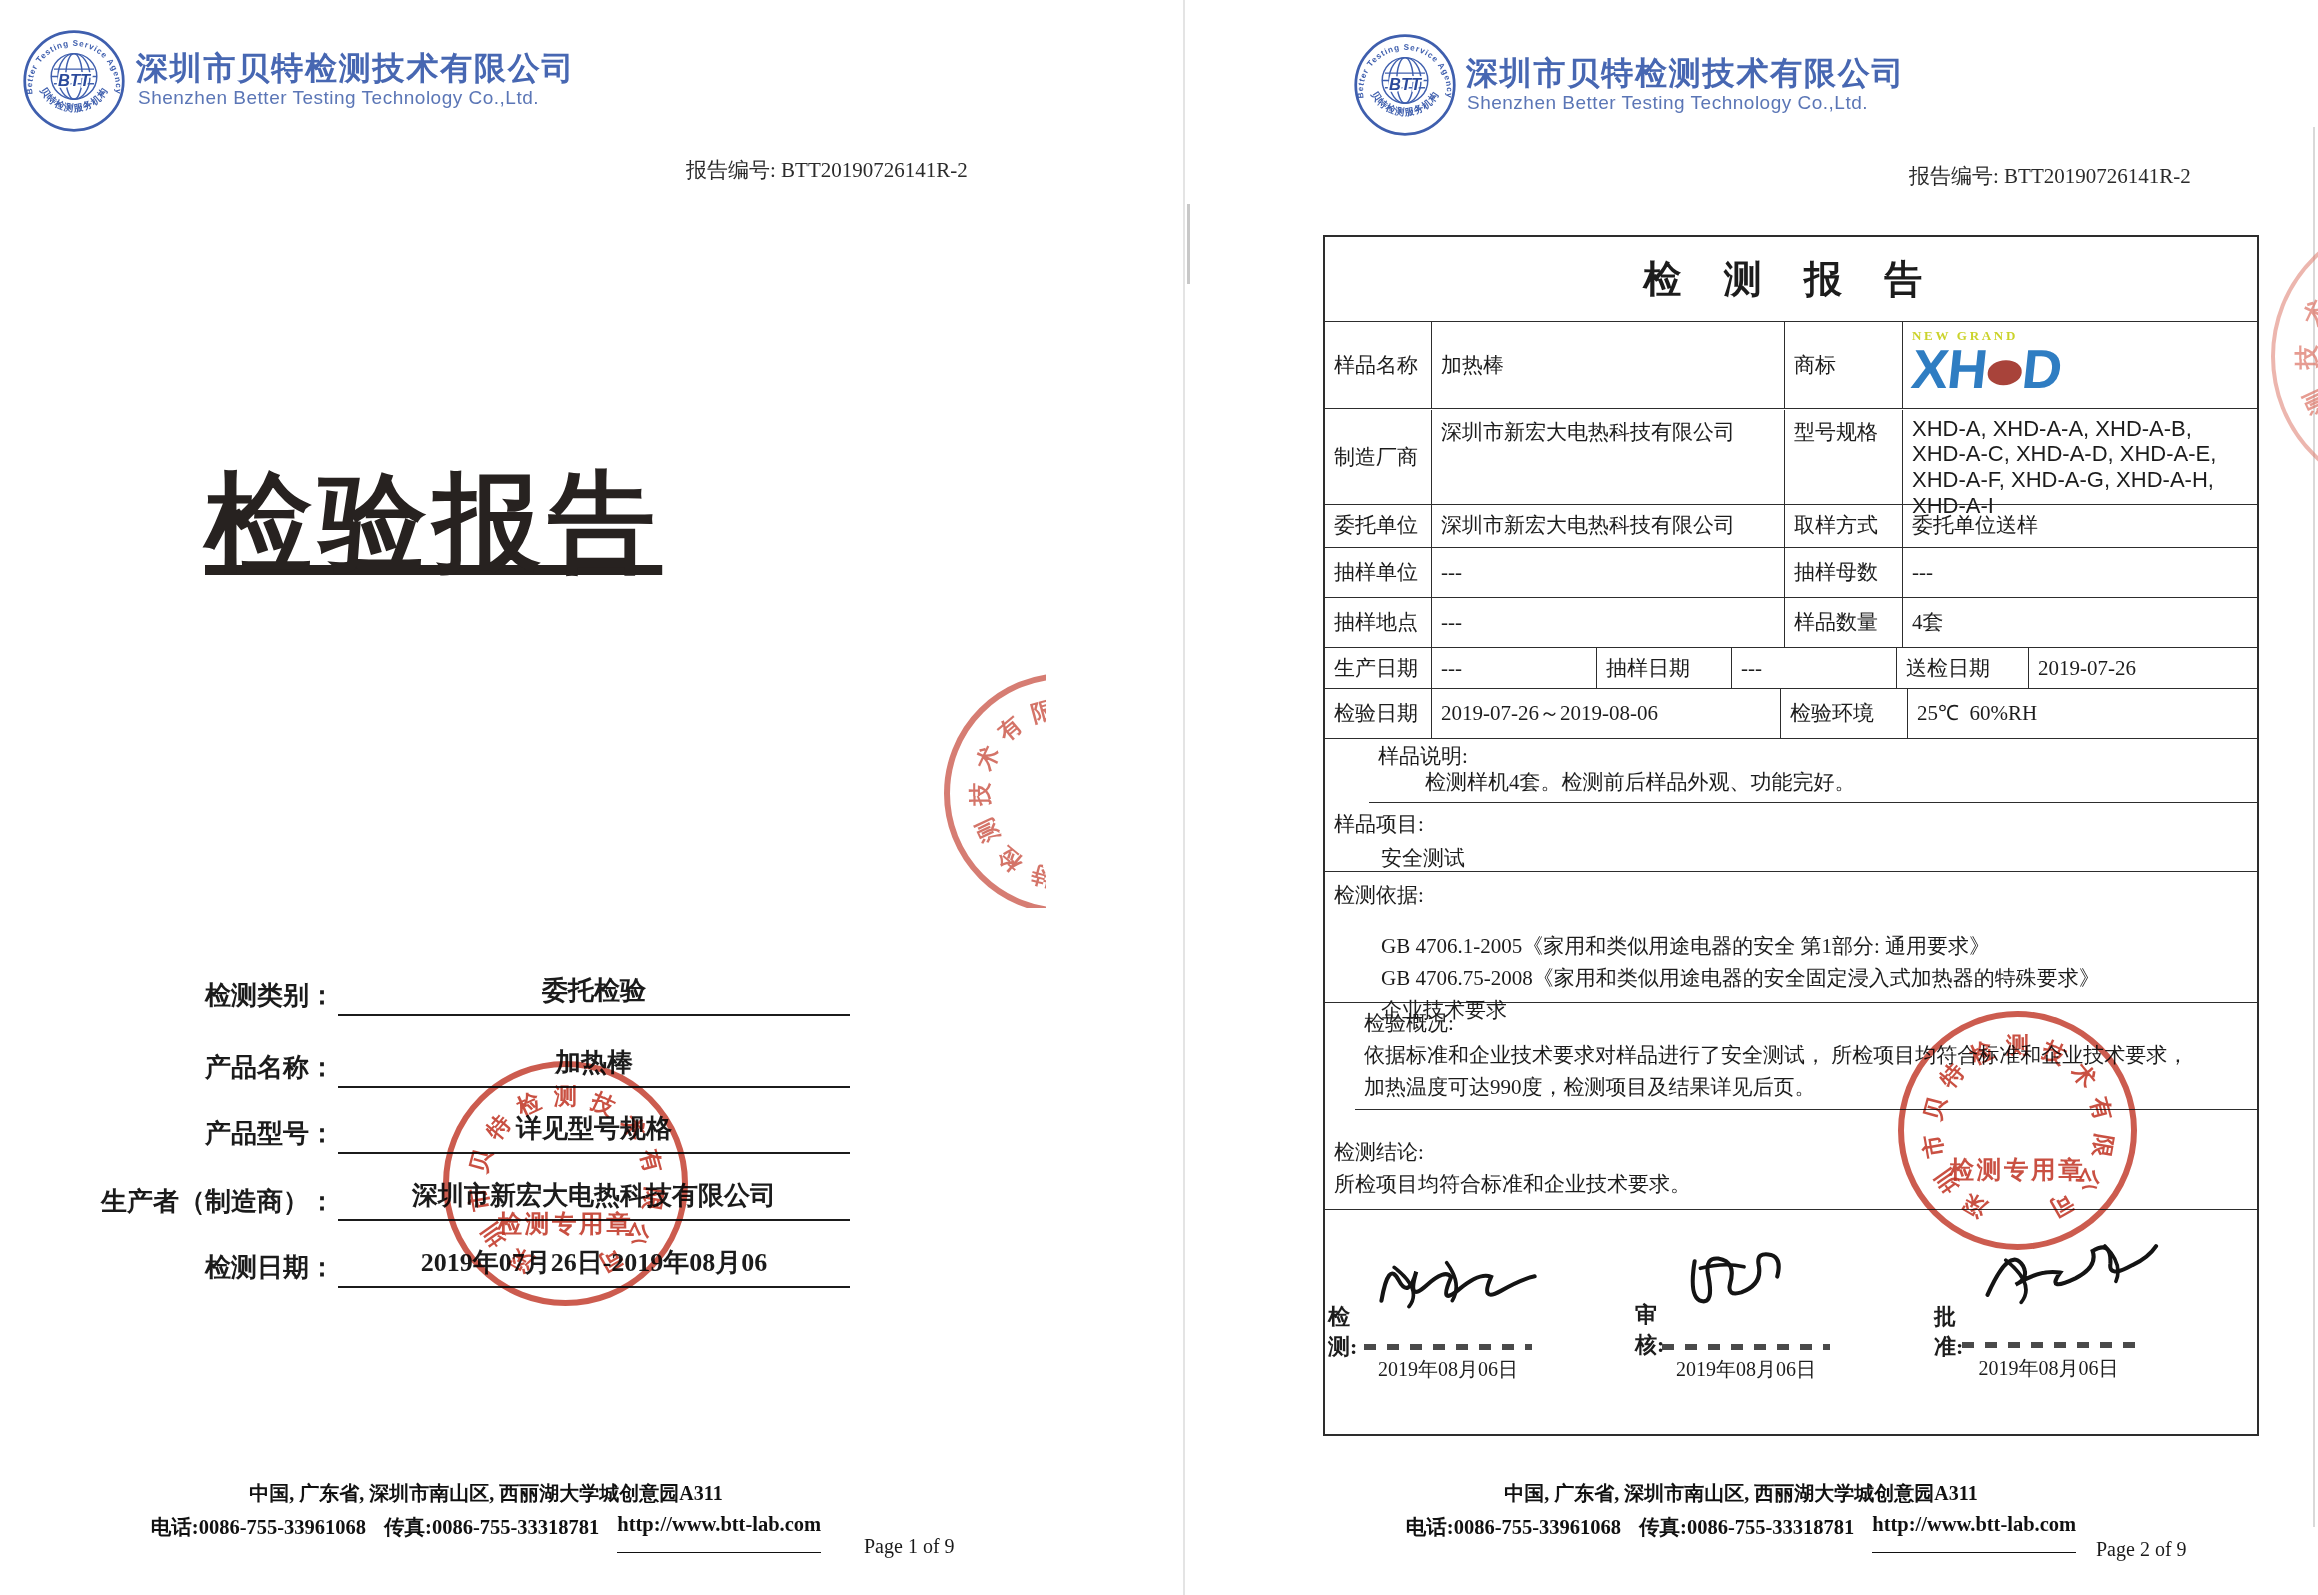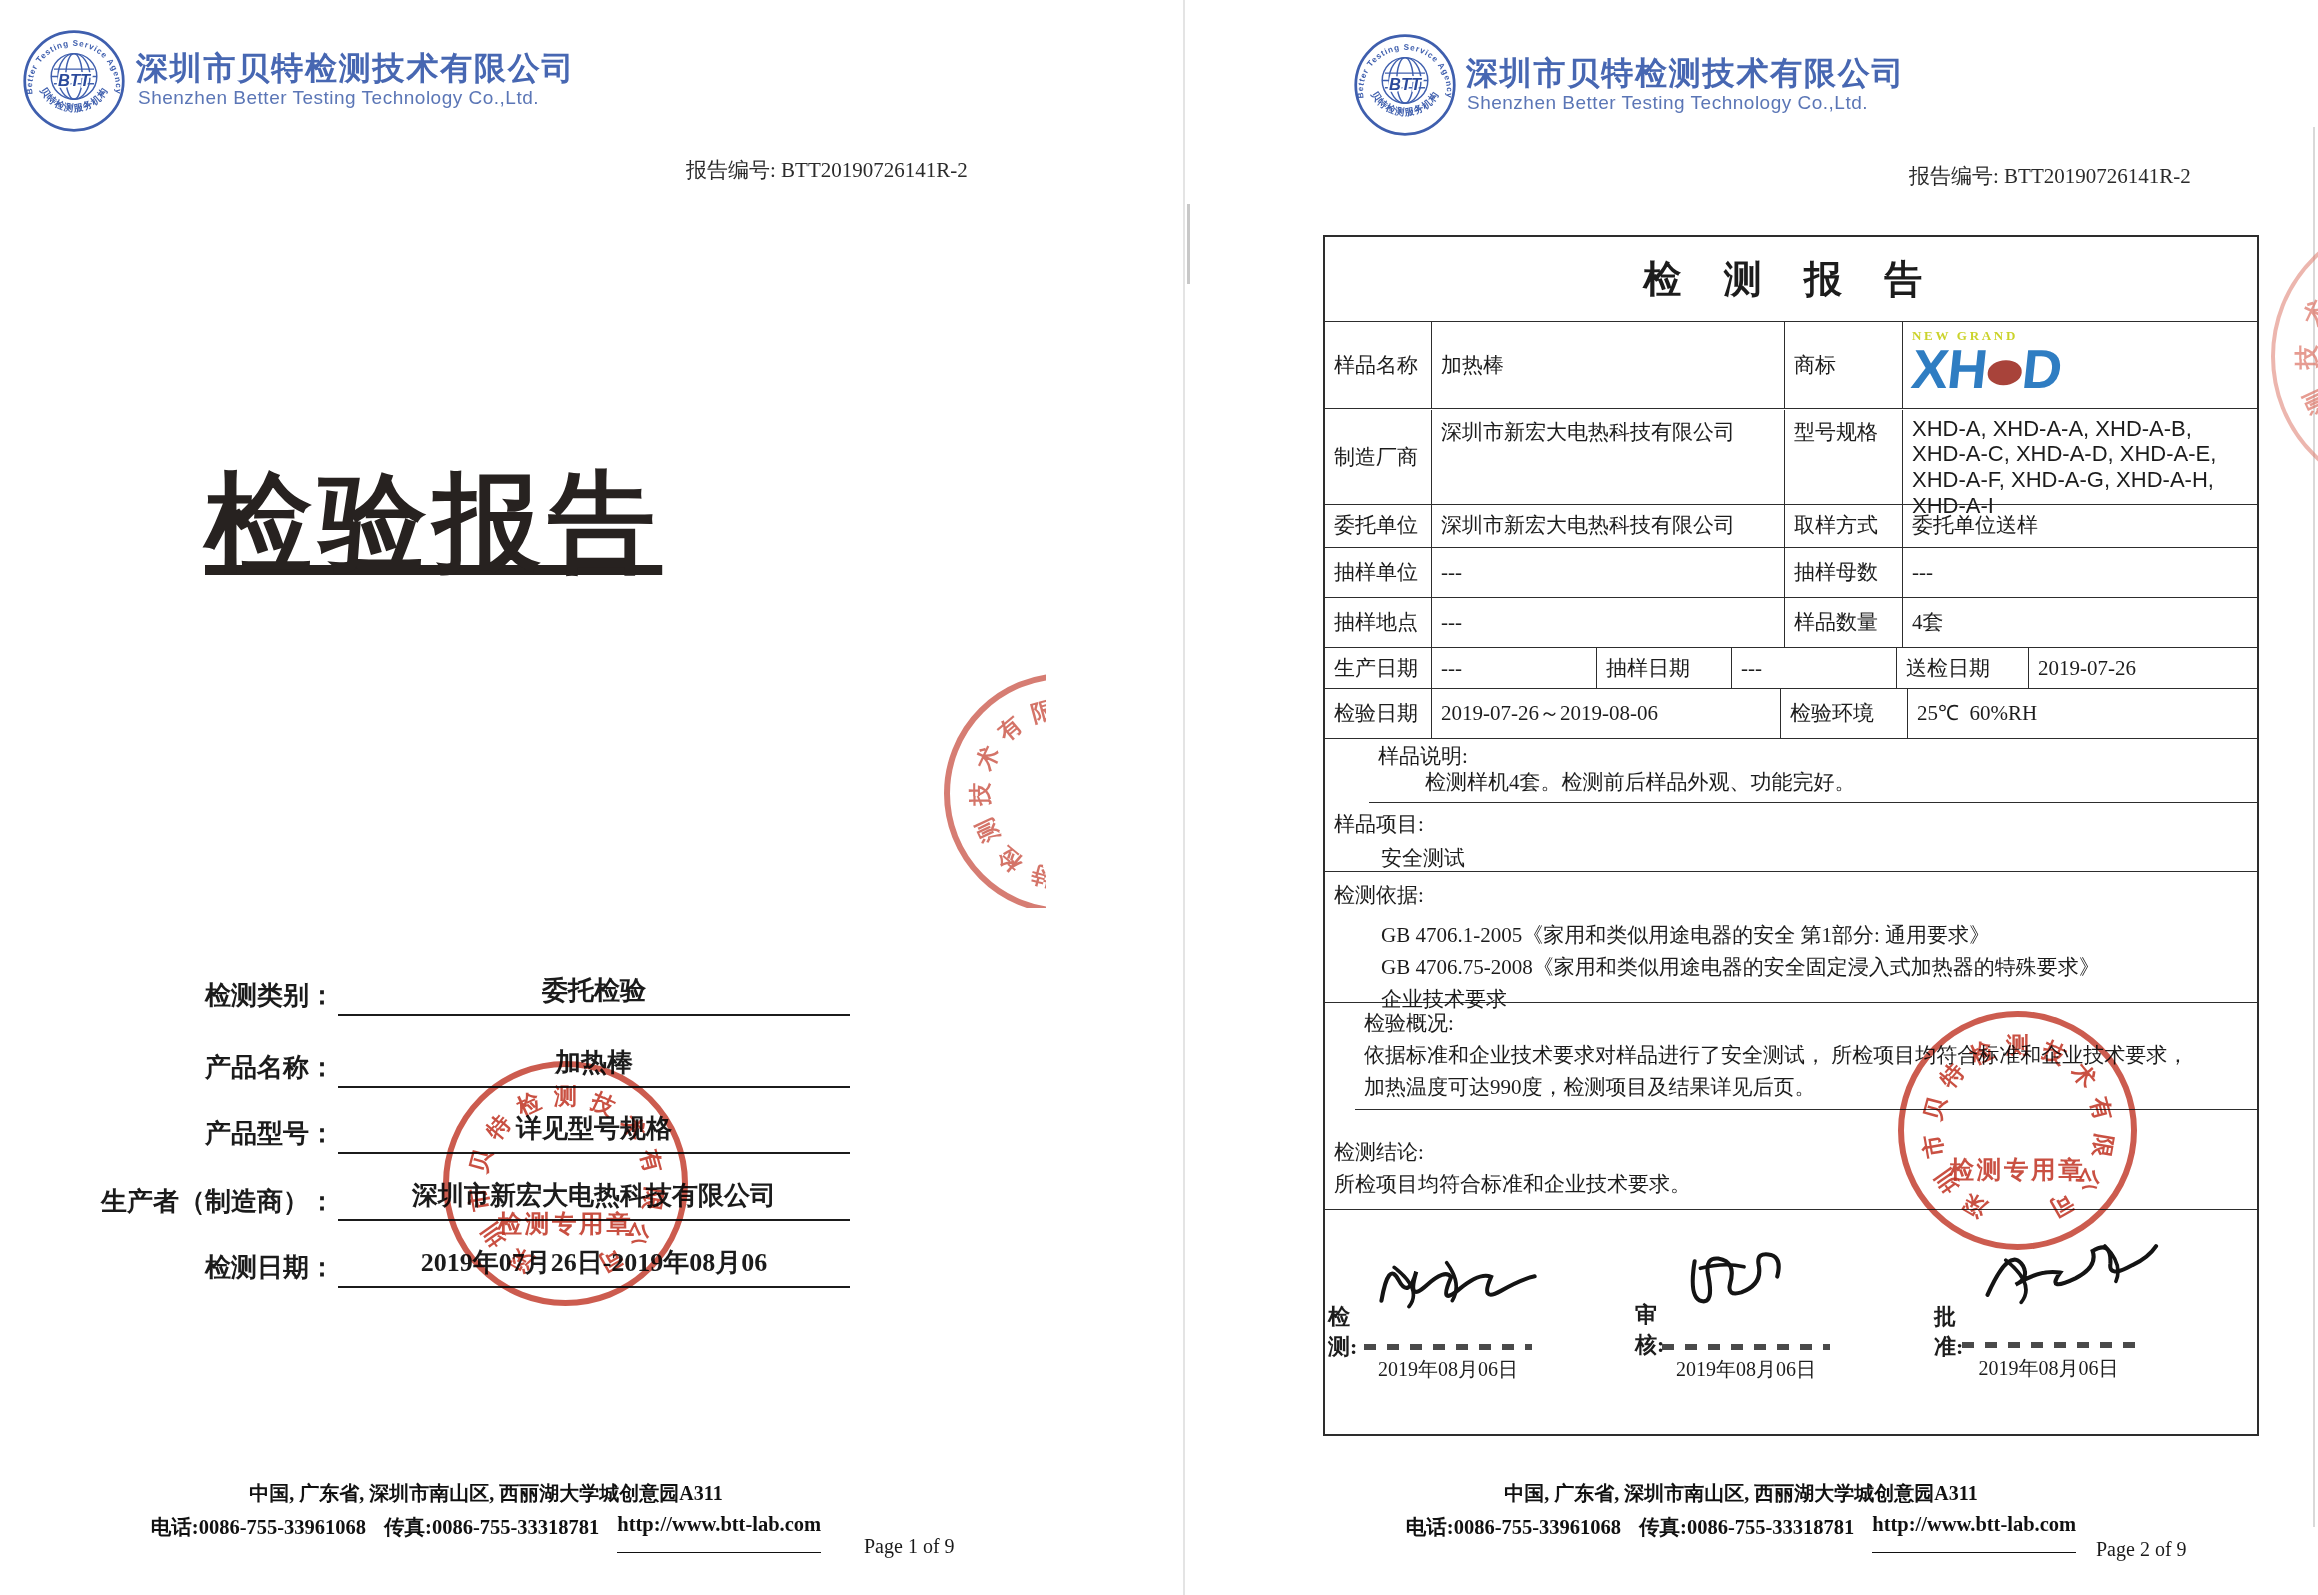--- a/index.html
+++ b/index.html
@@ -284,21 +284,21 @@
       <div class="trow" style="top:565px;height:70px;">
         <div class="tc nb sec" style="flex:1;padding-top:9px;">
           <span class="lbl">样品项目:</span>
           <span class="ln ind" style="margin-top:7.3px;">安全测试</span>
         </div>
       </div>
 
       <div class="trow" style="top:636px;height:130px;">
         <div class="tc nb sec" style="flex:1;padding-top:9px;">
           <span class="lbl">检测依据:</span>
-          <span class="ln ind" style="margin-top:14px;">GB 4706.1-2005《家用和类似用途电器的安全 第1部分: 通用要求》</span>
+          <span class="ln ind" style="margin-top:25px;">GB 4706.1-2005《家用和类似用途电器的安全 第1部分: 通用要求》</span>
           <span class="ln ind" style="margin-top:5.5px;">GB 4706.75-2008《家用和类似用途电器的安全固定浸入式加热器的特殊要求》</span>
           <span class="ln ind" style="margin-top:5.5px;">企业技术要求</span>
         </div>
       </div>
 
       <div class="trow" style="top:766px;height:107px;margin-left:30px;">
         <div class="tc nb sec" style="flex:1;padding-top:7.3px;">
           <span class="lbl">检验概况:</span>
           <span class="ln" style="margin-top:5.5px;">依据标准和企业技术要求对样品进行了安全测试， 所检项目均符合标准和企业技术要求，</span>
           <span class="ln" style="margin-top:5.5px;">加热温度可达990度，检测项目及结果详见后页。</span>

